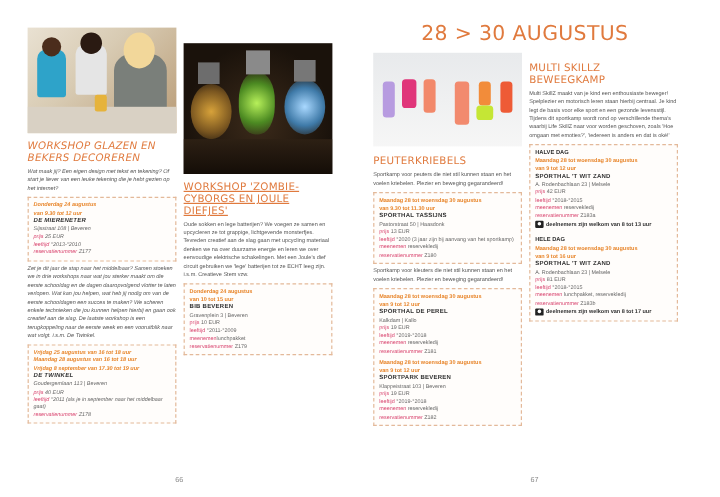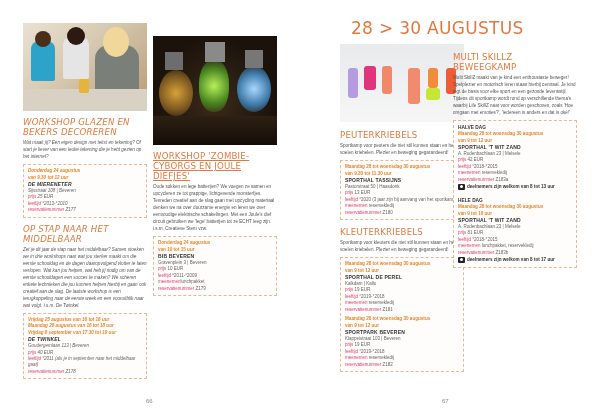--- a/index.html
+++ b/index.html
@@ -46,21 +46,20 @@
     <div class="box">
       <div class="when">Donderdag 24 augustus</div>
       <div class="when">van 9.30 tot 12 uur</div>
       <div class="venue">DE MIERENETER</div>
       <div class="line">Sijsstraat 108 | Beveren</div>
       <div class="line"><span class="lbl">prijs</span> <span>25 EUR</span></div>
       <div class="line"><span class="lbl">leeftijd</span> <span>°2013-°2010</span></div>
       <div class="line"><span class="lbl">reservatienummer</span> <span>Z177</span></div>
     </div>
 
-    <div class="h-title" style="margin-top:6px;">OP STAP NAAR HET MIDDELBAAR</div>
     <div class="body-text">Zet je dit jaar de stap naar het middelbaar? Samen stoeken we in drie workshops naar wat jou sterker maakt om die eerste schooldag en de dagen daaropvolgend vlotter te laten verlopen. Wat kan jou helpen, wat heb jij nodig om van de eerste schooldagen een succes te maken? We scheren enkele technieken die jou kunnen helpen hierbij en gaan ook creatief aan de slag. De laatste workshop is een terugkoppeling naar de eerste week en een vooruitblik naar wat volgt. i.s.m. De Twinkel.</div>
     <div class="box">
       <div class="when">Vrijdag 25 augustus van 16 tot 18 uur</div>
       <div class="when">Maandag 28 augustus van 16 tot 18 uur</div>
       <div class="when">Vrijdag 8 september van 17.30 tot 19 uur</div>
       <div class="venue">DE TWINKEL</div>
       <div class="line">Goudergemlaan 113 | Beveren</div>
       <div class="line"><span class="lbl">prijs</span> <span>40 EUR</span></div>
       <div class="line"><span class="lbl">leeftijd</span> <span>°2011 (als je in september naar het middelbaar gaat)</span></div>
       <div class="line"><span class="lbl">reservatienummer</span> <span>Z178</span></div>
@@ -91,21 +90,21 @@
       <div class="line"><span class="lbl">reservatienummer</span> <span>Z179</span></div>
     </div>
   </div>
 
   <div class="page-num" style="left:146px; top:398px;">66</div>
 </div>
 
 <div class="page page-right">
   <div class="h-big" style="left:23px; top:18px;margin-left:28px;">28 &gt; 30 AUGUSTUS</div>
 
-  <div class="col" style="left:40px; top:44px; width:124px;">
+  <div class="col" style="left:11px; top:44px; width:124px;">
     <div style="position:relative; width:124px; height:78px; overflow:hidden; background:linear-gradient(#e8eaec,#f6f6f6);">
       <div style="position:absolute; left:8px; top:24px; width:10px; height:30px; background:#b79be0; border-radius:3px;"></div>
       <div style="position:absolute; left:24px; top:22px; width:12px; height:24px; background:#e0357a; border-radius:3px;"></div>
       <div style="position:absolute; left:42px; top:22px; width:10px; height:28px; background:#f2886a; border-radius:3px;"></div>
       <div style="position:absolute; left:68px; top:24px; width:12px; height:36px; background:#f28a6e; border-radius:3px;"></div>
       <div style="position:absolute; left:88px; top:24px; width:10px; height:20px; background:#f28c3a; border-radius:3px;"></div>
       <div style="position:absolute; left:86px; top:44px; width:14px; height:12px; background:#c5e635; border-radius:3px;"></div>
       <div style="position:absolute; left:106px; top:24px; width:10px; height:26px; background:#ee5b36; border-radius:3px;"></div>
     </div>
 
@@ -115,21 +114,20 @@
       <div class="when">Maandag 28 tot woensdag 30 augustus</div>
       <div class="when">van 9.30 tot 11.30 uur</div>
       <div class="venue">SPORTHAL TASSIJNS</div>
       <div class="line">Pastorstraat 50 | Haasdonk</div>
       <div class="line"><span class="lbl">prijs</span> <span>13 EUR</span></div>
       <div class="line"><span class="lbl">leeftijd</span> <span>°2020 (3 jaar zijn bij aanvang van het sportkamp)</span></div>
       <div class="line"><span class="lbl">meenemen</span> <span>reservekledij</span></div>
       <div class="line"><span class="lbl">reservatienummer</span> <span>Z180</span></div>
     </div>
 
-    <div class="h-title" style="margin-top:7px;">KLEUTERKRIEBELS</div>
     <div class="body-text">Sportkamp voor kleuters die niet stil kunnen staan en het voelen kriebelen. Plezier en beweging gegarandeerd!</div>
     <div class="box">
       <div>
         <div class="when">Maandag 28 tot woensdag 30 augustus</div>
         <div class="when">van 9 tot 12 uur</div>
         <div class="venue">SPORTHAL DE PEREL</div>
         <div class="line">Kalkdam | Kallo</div>
         <div class="line"><span class="lbl">prijs</span> <span>19 EUR</span></div>
         <div class="line"><span class="lbl">leeftijd</span> <span>°2019-°2018</span></div>
         <div class="line"><span class="lbl">meenemen</span> <span>reservekledij</span></div>
@@ -142,21 +140,21 @@
         <div class="venue">SPORTPARK BEVEREN</div>
         <div class="line">Klappeistraat 103 | Beveren</div>
         <div class="line"><span class="lbl">prijs</span> <span>19 EUR</span></div>
         <div class="line"><span class="lbl">leeftijd</span> <span>°2019-°2018</span></div>
         <div class="line"><span class="lbl">meenemen</span> <span>reservekledij</span></div>
         <div class="line"><span class="lbl">reservatienummer</span> <span>Z182</span></div>
       </div>
     </div>
   </div>
 
-  <div class="col" style="left:153px; top:52px; width:124px;">
+  <div class="col" style="left:141px; top:52px; width:124px;">
     <div class="h-title">MULTI SKILLZ BEWEEGKAMP</div>
     <div class="body-text">Multi SkillZ maakt van je kind een enthousiaste beweger! Spelplezier en motorisch leren staan hierbij centraal. Je kind legt de basis voor elke sport en een gezonde levensstijl. Tijdens dit sportkamp wordt rond op verschillende thema's waarbij Life SkillZ naar voor worden geschoven, zoals 'Hoe omgaan met emoties?', 'iedereen is anders en dat is oké!'</div>
     <div class="box">
       <div>
         <div class="section-label">HALVE DAG</div>
         <div class="when">Maandag 28 tot woensdag 30 augustus</div>
         <div class="when">van 9 tot 12 uur</div>
         <div class="venue">SPORTHAL 'T WIT ZAND</div>
         <div class="line">A. Rodenbachlaan 23 | Melsele</div>
         <div class="line"><span class="lbl">prijs</span> <span>42 EUR</span></div>

